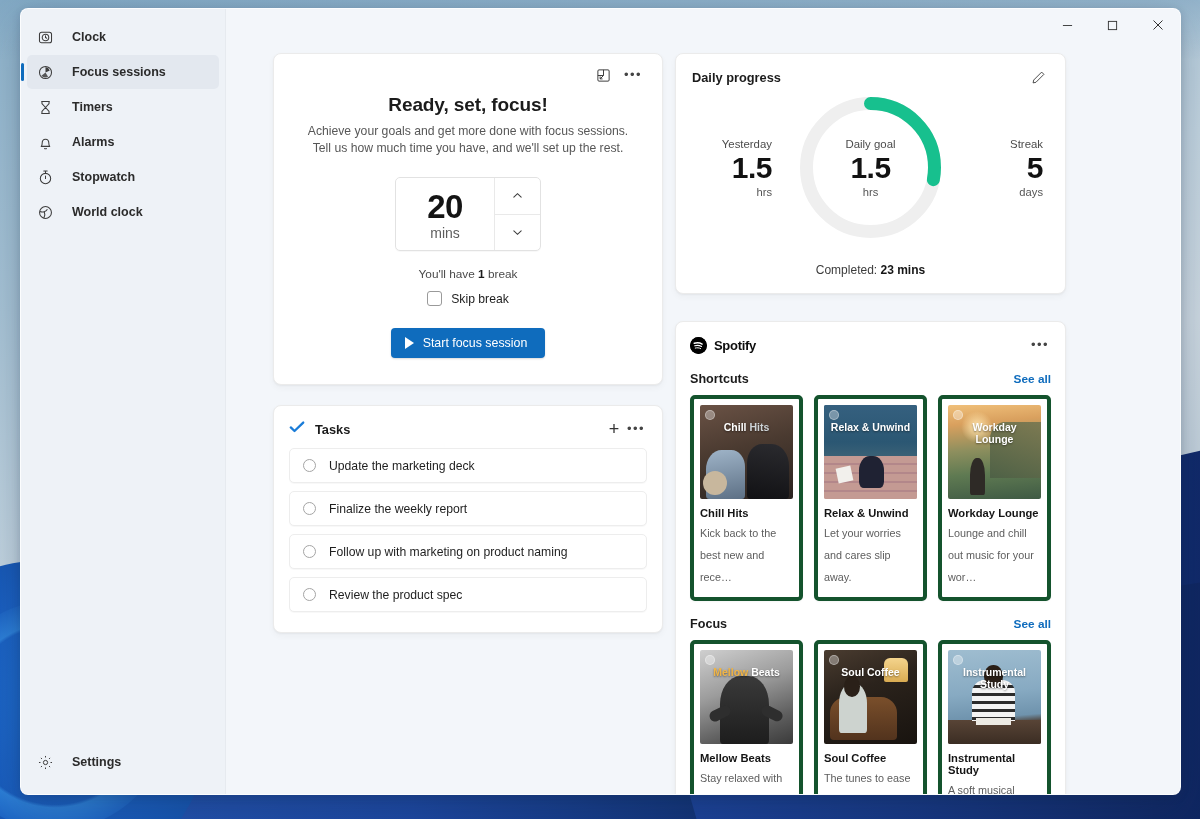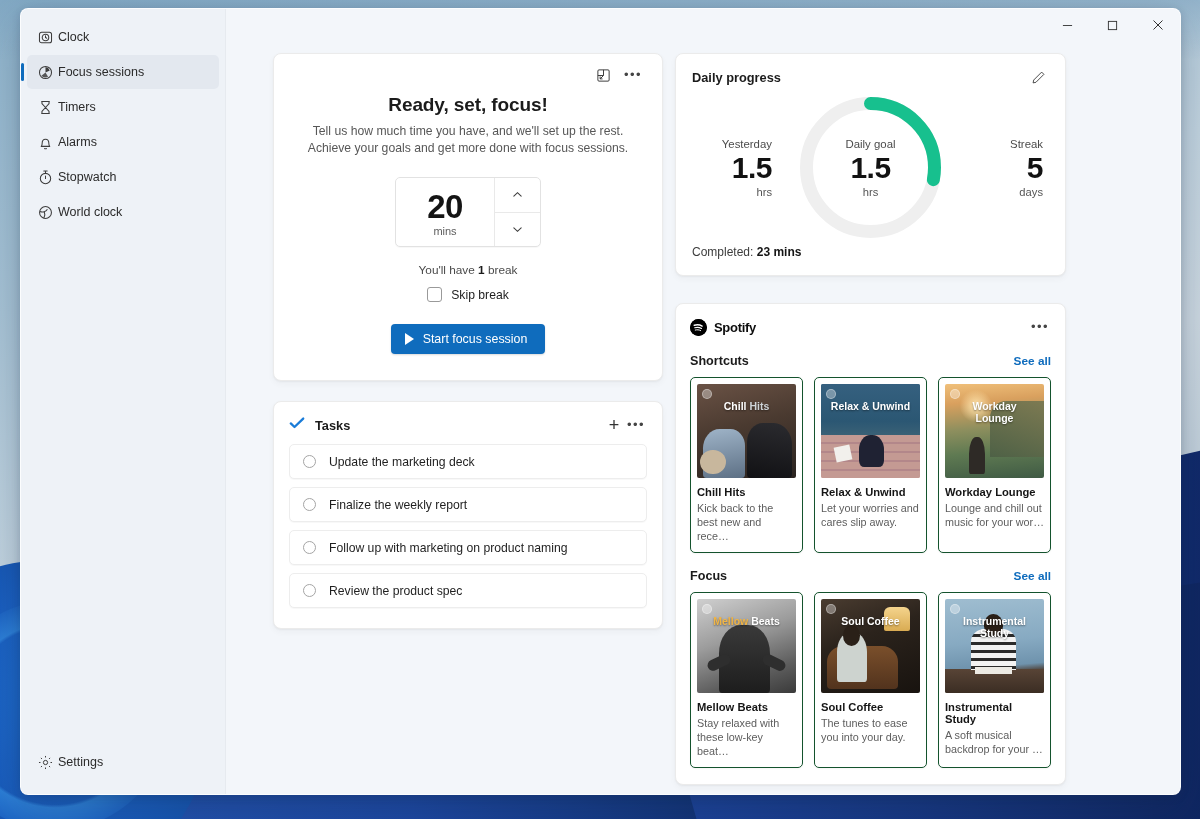--- a/index.html
+++ b/index.html
@@ -54,24 +54,24 @@
   }
 
   
   .sidebar {
     width:205px; flex:0 0 205px; background:#eef2f7;
     display:flex; flex-direction:column; padding-top:10px;
     border-right:1px solid rgba(0,0,0,0.03);
   }
   .nav { padding:0 6px; }
   .nav-item {
-    display:flex; align-items:center; gap:4px;
+    display:flex; align-items:center; gap:18px;
     height:34px; margin:1px 0; padding:0 10px;
     border-radius:5px; position:relative; cursor:default;
-    font-size:12.5px; color:#2b2b2b;
+    font-size:12.5px; color:#2b2b2b;font-weight:bold;
   }
   .nav-item .ico { width:17px; height:17px; flex:0 0 17px; color:#3d3d3d; display:flex; align-items:center; justify-content:center; }
   .nav-item.selected { background:#e3e8ef; }
   .nav-item.selected::before {
     content:""; position:absolute; left:-6px; top:8px; width:3px; height:18px;
     background:#0f6cbd; border-radius:2px;
   }
   .spacer { flex:1 1 auto; }
   .bottom-nav { padding:0 6px 14px 6px; }
   .avatar-wrap { position:relative; width:21px; height:21px; border-radius:50%; overflow:hidden; background:#efeae6; border:1px solid #ddd6d0;}
@@ -102,21 +102,21 @@
   .dots { letter-spacing:1.5px; font-size:13px; color:#444; line-height:8px; }
   h1.headline { text-align:center; font-size:19px; font-weight:700; color:#1b1b1b; margin-top:8px; letter-spacing:-0.1px; }
   .sub { text-align:center; font-size:12.2px; color:#575757; line-height:17px; margin-top:7px; }
   .spinner-wrap { display:flex; justify-content:center; margin-top:20px; }
   .spinner {
     display:flex; border:1px solid #e2e2e2; border-radius:5px; overflow:hidden; background:#fff;
     box-shadow:0 1px 1px rgba(0,0,0,.03);
   }
   .spin-val { width:98px; padding:12px 0 9px; text-align:center; }
   .spin-num { font-size:33px; font-weight:700; color:#141414; line-height:34px; letter-spacing:-0.5px;}
-  .spin-unit { font-size:11px; color:#5d5d5d; margin-top:1px; }
+  .spin-unit { font-size:14px; color:#5d5d5d; margin-top:1px; }
   .spin-btns { width:46px; border-left:1px solid #e9e9e9; display:flex; flex-direction:column; }
   .spin-btn { flex:1; display:flex; align-items:center; justify-content:center; color:#3c3c3c; }
   .spin-btn + .spin-btn { border-top:1px solid #e9e9e9; }
   .breaks { text-align:center; font-size:11.8px; color:#4a4a4a; margin-top:16px; }
   .breaks b { font-weight:700; color:#1b1b1b; }
   .skip-row { display:flex; align-items:center; justify-content:center; gap:9px; margin-top:10px; }
   .cbox { width:15px; height:15px; border:1.3px solid #9a9a9a; border-radius:3px; background:#fff; }
   .skip-label { font-size:12.2px; color:#1d1d1d; }
   .start-row { display:flex; justify-content:center; margin-top:22px; }
   .start-btn {
@@ -153,51 +153,51 @@
   .stat-unit { font-size:11.2px; color:#555; }
   .ring { position:relative; width:155px; height:155px; }
   .ring svg { display:block; }
   .ring-center {
     position:absolute; inset:0; display:flex; flex-direction:column;
     align-items:center; justify-content:center;
   }
   .ring-label { font-size:11.4px; color:#4b4b4b; }
   .ring-val { font-size:30px; font-weight:700; color:#121212; line-height:36px; letter-spacing:-0.5px;}
   .ring-unit { font-size:11.2px; color:#555; }
-  .completed { text-align:left; font-size:12px; color:#3c3c3c; margin-top:0; }
+  .completed { text-align:center; font-size:12px; color:#3c3c3c; margin-top:18px; }
   .completed b { font-weight:700; color:#151515; }
 
   
   .sp-card { margin-top:27px; padding:12px 14px 16px 14px; }
   .sp-head { display:flex; align-items:center; }
   .sp-head .grow { flex:1; }
   .sp-logo { display:flex; align-items:center; gap:7px; }
   .sp-mark { width:17px; height:17px; border-radius:50%; background:#000; position:relative; overflow:hidden; }
   .sp-word { font-size:13px; font-weight:700; color:#0d0d0d; letter-spacing:-0.3px; }
   .sec-head { display:flex; align-items:center; margin-top:16px; }
   .sec-head .grow { flex:1; }
   .sec-title { font-size:12.6px; font-weight:700; color:#1b1b1b; }
   .see-all { font-size:11.8px; color:#0f6cbd; font-weight:700; }
   .tiles { display:flex; gap:11px; margin-top:9px; }
   .tile {
-    flex:1 1 0; background:#fff; border:1px solid #14532d; border-radius:5px;
+    flex:1 1 0; background:#fff; border:4px solid #14532d; border-radius:5px;
     padding:6px 6px 9px 6px; box-shadow:0 1px 2px rgba(0,0,0,.04);
   }
   .art { position:relative; width:100%; height:94px; border-radius:2px; overflow:hidden; }
   .art .badge {
     position:absolute; left:5px; top:5px; width:10px; height:10px; border-radius:50%;
     background:rgba(255,255,255,.35); border:1px solid rgba(255,255,255,.35);
   }
   .art .arttext {
     position:absolute; left:0; right:0; top:16px; text-align:center;
     font-size:10.5px; font-weight:700; color:#fff; line-height:12px;
     text-shadow:0 1px 2px rgba(0,0,0,.45); padding:0 4px;
   }
   .tile-name { font-size:11.2px; font-weight:700; color:#151515; margin-top:8px; }
-  .tile-desc { font-size:10.8px; color:#5d5d5d; line-height:14px; margin-top:3px; }
+  .tile-desc { font-size:10.8px; color:#5d5d5d; line-height:22px; margin-top:3px; }
 
   
   .art-chill { background: linear-gradient(165deg,#6a5245 0%, #4a3a30 45%, #2a2320 100%); }
   .art-chill .f1 { position:absolute; left:6%; bottom:0; width:42%; height:52%; background:linear-gradient(170deg,#9fb4c8,#5d7085); border-radius:40% 35% 8% 8%; }
   .art-chill .f2 { position:absolute; right:4%; bottom:0; width:46%; height:58%; background:linear-gradient(190deg,#2b2b2f,#111114); border-radius:35% 40% 8% 8%; }
   .art-chill .f3 { position:absolute; left:3%; bottom:4%; width:26%; height:26%; background:#c8b79d; border-radius:50%; }
 
   .art-relax { background: linear-gradient(180deg,#3f6d8c 0%, #2f5f7f 38%, #b08a87 56%, #c79a94 100%); }
   .art-relax .sea { position:absolute; left:0; right:0; top:0; height:56%; background:linear-gradient(180deg,#35607f,#2b5773 70%, #3c6276); }
   .art-relax .deck { position:absolute; left:0; right:0; bottom:0; height:46%; background:repeating-linear-gradient(180deg,#c49a93 0 7px,#b3878a 7px 9px); }
@@ -353,22 +353,22 @@
                   <path d="M10 10l-4.5 4.5M5.5 11.3v3.2h3.2"></path>
               </svg>
             </div>
             <div class="tool-btn">
                 <span class="dots">•••</span>
               </div>
           </div>
 
           <h1 class="headline">Ready, set, focus!</h1>
           <div class="sub">
+            <div>Achieve your goals and get more done with focus sessions.</div>
             <div>Tell us how much time you have, and we'll set up the rest.</div>
-            <div>Achieve your goals and get more done with focus sessions.</div>
           </div>
 
           <div class="spinner-wrap">
             <div class="spinner">
               <div class="spin-val">
                 <div class="spin-num">20</div>
                 <div class="spin-unit">mins</div>
               </div>
               <div class="spin-btns">
                 <div class="spin-btn">

